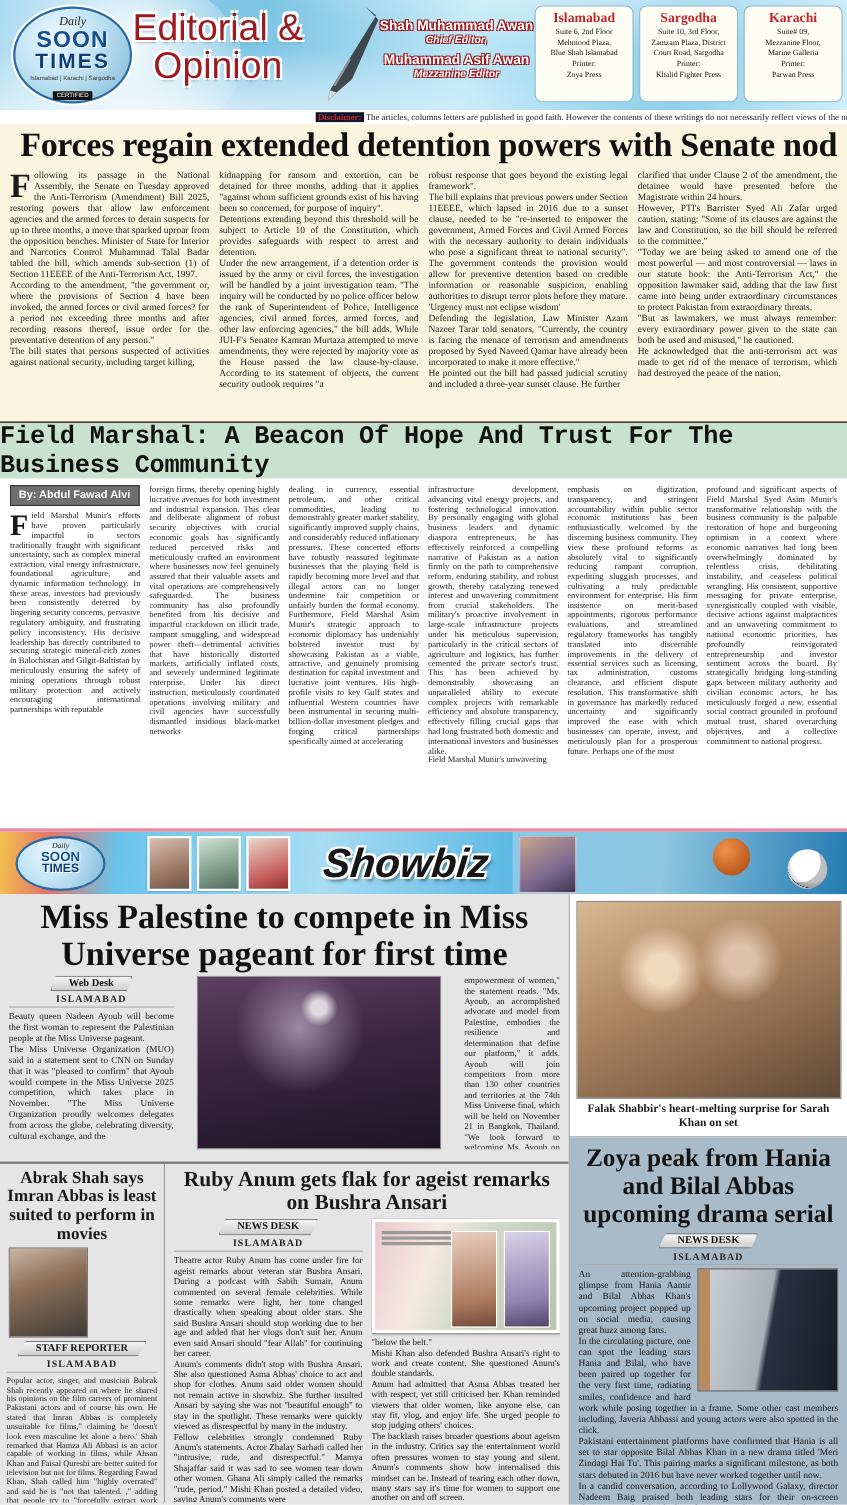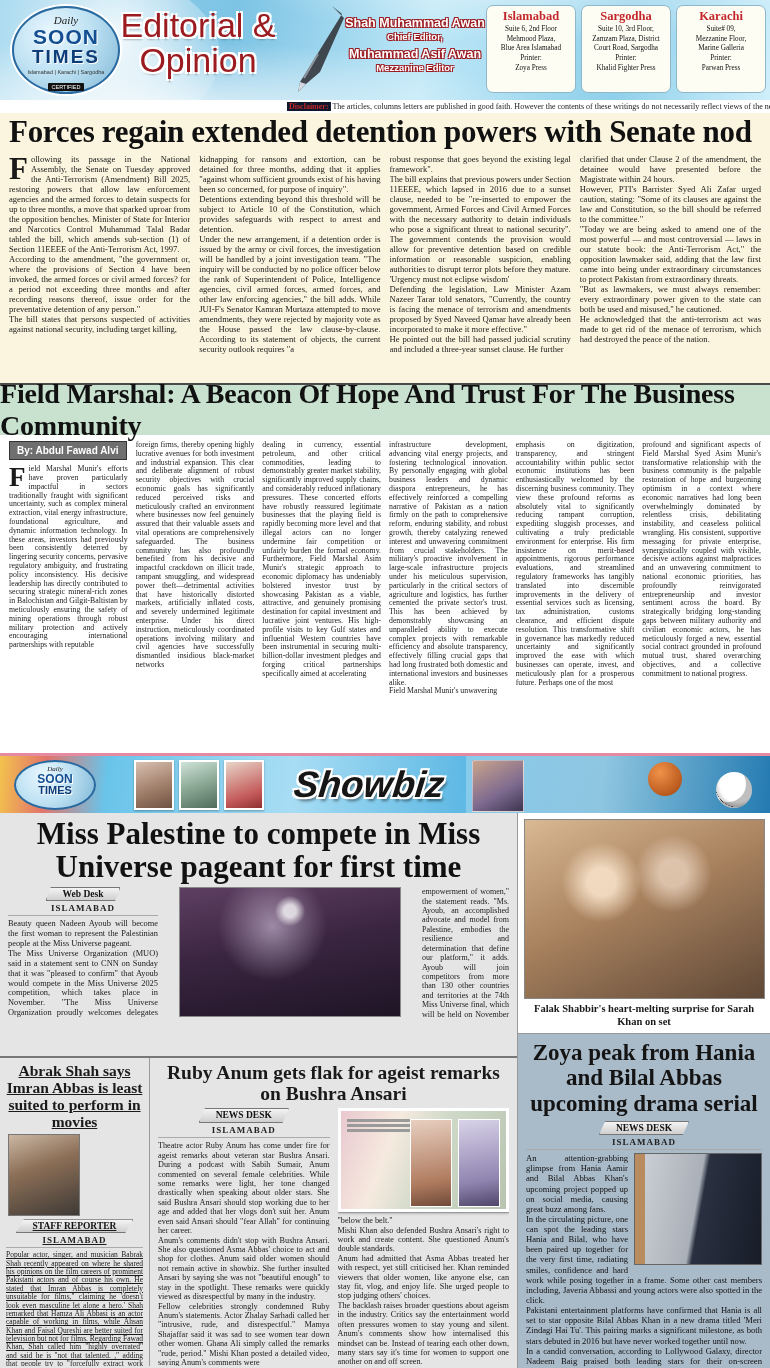--- a/index.html
+++ b/index.html
@@ -40,48 +40,48 @@
     line-height:1.02;
   }
   .st-line1 { font-size:34px; }
   .st-line2 { font-size:34px; }
   .pen-wrap { position:absolute; left:288px; top:4px; width:60px; height:92px; opacity:.85; }
   .editors { position:absolute; left:344px; top:16px; width:142px; text-align:center;
     font-family:"Liberation Sans", sans-serif; }
   .ed-name { font-size:12.5px; font-weight:bold; color:#fff;
     text-shadow:1px 1px 0 #9c1b20, -1px -1px 0 #9c1b20, 1px -1px 0 #9c1b20, -1px 1px 0 #9c1b20; }
   .ed-title { font-size:9.5px; font-weight:bold; color:#fff; margin:1px 0 5px 0;
-    text-shadow:1px 1px 0 #9c1b20, -1px -1px 0 #9c1b20, 1px -1px 0 #9c1b20, -1px 1px 0 #9c1b20; }
+    text-shadow:1px 1px 0 #9c1b20, -1px -1px 0 #9c1b20, 1px -1px 0 #9c1b20, -1px 1px 0 #9c1b20;font-style:italic; }
   .offices { position:absolute; left:486px; top:5px; width:280px; display:flex; gap:5px; }
   .office {
     flex:1; background:#fdfdf4; border:1px solid #8fb6c9; border-radius:7px;
     text-align:center; padding:3px 2px; height:88px; overflow:hidden;
   }
   .office-city { font-size:12.5px; font-weight:bold; color:#c3262a; }
   .office-addr { font-size:7.2px; line-height:1.35; color:#111; white-space:pre-line; margin-top:1px; }
   
   .disclaimer {
     position:absolute; left:0; top:100px; width:770px; height:13px; background:#fff;
     font-size:8px; line-height:13px; white-space:nowrap; overflow:hidden; padding-left:287px;
   }
   .disc-label { color:#c3262a; font-weight:bold; background:#0f172a; padding:0 2px; }
   
   .article1 {
     position:absolute; left:0; top:113px; width:770px; height:272px;
     background:#fbf5df; border-bottom:2px solid #4a4a4a; padding:2px 9px;
   }
-  .a1-headline { font-size:31px; font-weight:bold; text-align:left; line-height:1.1; color:#111; letter-spacing:-.3px; }
+  .a1-headline { font-size:31px; font-weight:bold; text-align:right; line-height:1.1; color:#111; letter-spacing:-.3px; }
   .cols4 { display:flex; gap:9px; margin-top:6px; height:212px; overflow:hidden; }
   .cols4 .col { flex:1; text-align:justify; font-size:8.6px; line-height:1.16; overflow:hidden; }
   .jt { white-space:pre-line; }
   .dropcap { float:left; font-size:31px; line-height:25px; font-weight:bold; padding:1px 3px 0 0; }
   
   .article2 { position:absolute; left:0; top:385px; width:770px; height:368px; background:#fff; }
   .a2-band { background:#c9e2d0; height:50px; display:flex; align-items:center; justify-content:center; }
-  .a2-headline { font-size:28px; font-weight:bold; color:#111; letter-spacing:-.2px; }
+  .a2-headline { font-size:23px; font-weight:bold; color:#111; letter-spacing:-.2px;font-family:Liberation Mono, monospace; }
   .cols6 { display:flex; gap:8px; padding:6px 9px 0 9px; height:316px; overflow:hidden; }
   .cols6 .col { flex:1; text-align:justify; font-size:7.8px; line-height:1.13; overflow:hidden; }
   .byline-box {
     display:inline-block; background:#6f6f6f; border:1px solid #333; color:#fff;
     font-family:"Liberation Sans", sans-serif; font-weight:bold; font-size:10px;
     padding:3px 7px; margin-bottom:5px;
   }
   .dropcap2 { float:left; font-size:27px; line-height:22px; font-weight:bold; padding:1px 3px 0 0; }
   
   .showbiz {
@@ -117,40 +117,40 @@
     background: radial-gradient(circle at 60% 35%, #ffffff 55%, #cfcfcf 70%, #222 71%, #f2f2f2 72%);
     box-shadow: inset -6px -6px 0 rgba(0,0,0,.25); }
   .sb-celeb { position:absolute; left:6px; top:4px; width:52px; height:52px;
     background: linear-gradient(150deg,#c9a48c 0%, #7e6a8f 60%, #3c3550 100%); border:1px solid rgba(255,255,255,.6); }
   
   .left23 { position:absolute; left:0; top:813px; width:517px; height:555px; background:#e5e5e5; }
   .right13 { position:absolute; left:517px; top:813px; width:253px; height:555px; border-left:1px solid #999; background:#fff; }
   
   .missp { height:245px; border-bottom:2px solid #777; padding:3px 8px 0 8px; overflow:hidden; }
   .mp-headline { font-size:31px; font-weight:bold; text-align:center; line-height:1.05; color:#111; padding:2px 14px 4px 14px; }
-  .mp-row { display:flex; gap:21px; height:130px; overflow:hidden; }
+  .mp-row { display:flex; gap:21px; height:158px; overflow:hidden; }
   .mp-col1 { width:150px; flex:none; }
   .mp-photo { width:222px; flex:none; border:1px solid #888;
     background:
       radial-gradient(circle at 50% 18%, rgba(255,255,255,.75) 0 4%, rgba(255,255,255,0) 10%),
       radial-gradient(circle at 42% 30%, rgba(245,230,255,.5), rgba(0,0,0,0) 35%),
       linear-gradient(170deg, #5e3f63 0%, #3a2540 45%, #1f1426 100%); }
   .mp-col2 { flex:1; font-size:8px; line-height:1.18; text-align:justify; overflow:hidden; }
   .mp-col1 .bodytext { font-size:8.4px; line-height:1.18; text-align:justify; }
   .tagbox {
     display:block; width:max-content; margin:0 auto 2px auto;
     background:linear-gradient(#f4f4f4,#cfcfcf); border:1px solid #777;
     font-size:9.5px; font-weight:bold; padding:1px 16px; color:#111;
     clip-path: polygon(7% 0, 100% 0, 93% 100%, 0 100%);
   }
   .dateline { text-align:center; font-size:9px; font-weight:bold; letter-spacing:1px; color:#222;
     border-bottom:1px solid #aaa; padding-bottom:2px; margin-bottom:3px; }
   
   .bottom-row { display:flex; height:308px; }
-  .abrak { width:150px; flex:none; border-right:1px solid #999; padding:4px 6px; overflow:hidden;text-decoration:underline; }
+  .abrak { width:150px; flex:none; border-right:1px solid #999; padding:4px 6px; overflow:hidden; }
   .ab-headline { font-size:15.5px; font-weight:bold; text-align:center; line-height:1.1; margin-bottom:4px; }
   .ab-photo { width:72px; height:82px; margin:0 0 3px 2px; border:1px solid #777;
     background: linear-gradient(160deg,#cbb7a4 0%, #8c6f57 40%, #3f3a36 100%); }
   .ab-body { font-size:7.5px; line-height:1.12; text-align:justify; }
   .ruby { flex:1; padding:4px 8px; overflow:hidden; }
   .ruby-headline { font-size:19.5px; font-weight:bold; text-align:center; line-height:1.08; margin-bottom:4px; }
   .ruby-row { display:flex; gap:8px; height:258px; overflow:hidden; }
   .ruby-col { flex:1; font-size:8.2px; line-height:1.15; text-align:justify; overflow:hidden; }
   .ruby-photo { width:100%; height:104px; border:3px solid #fff; outline:1px solid #999;
     box-shadow:0 1px 3px rgba(0,0,0,.35); margin-bottom:4px; position:relative;
@@ -208,21 +208,21 @@
       <div class="ed-name">Shah Muhammad Awan</div>
       <div class="ed-title">Chief Editor,</div>
       <div class="ed-name">Muhammad Asif Awan</div>
       <div class="ed-title">Mezzanine Editor</div>
     </div>
     <div class="offices">
       <div class="office">
         <div class="office-city">Islamabad</div>
         <div class="office-addr">Suite 6, 2nd Floor
 Mehmood Plaza,
-Blue Area Islamabad
+Blue Shah Islamabad
 Printer:
 Zoya Press</div>
       </div>
       <div class="office">
         <div class="office-city">Sargodha</div>
         <div class="office-addr">Suite 10, 3rd Floor,
 Zamzam Plaza, District
 Court Road, Sargodha
 Printer:
 Khalid Fighter Press</div>

